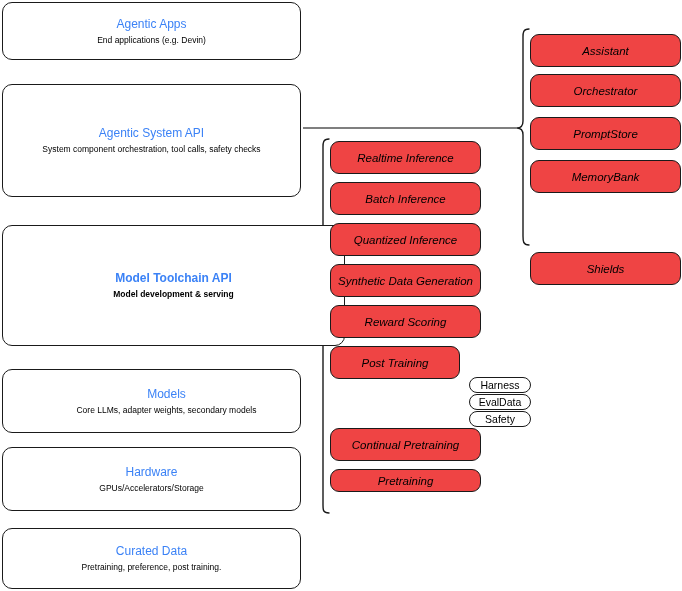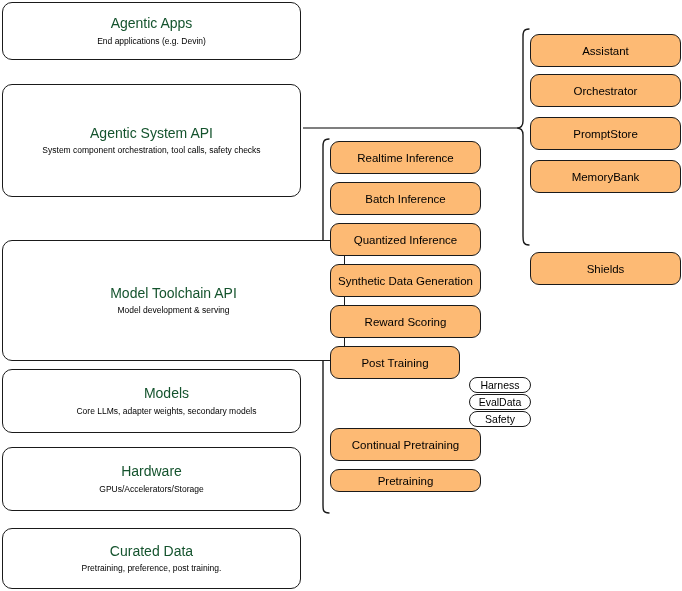--- a/index.html
+++ b/index.html
@@ -25,39 +25,40 @@
     border-radius: 10px;
     background: #ffffff;
     display: flex;
     flex-direction: column;
     align-items: center;
     justify-content: center;
     text-align: center;
     line-height: 1.25;
   }
   .node .title {
-    font-size: 14px;
-    color: #14532d;
+    font-size: 12px;
+    color: #3b82f6;
   }
   .node .subtitle {
     font-size: 8.5px;
     color: #000;
     margin-top: 3px;
   }
   .stack-node {
     position: absolute;
     box-sizing: border-box;
     border: 1.4px solid #1a1a1a;
     border-radius: 9px;
-    background: #fdba74;
+    background: #ef4444;
     display: flex;
     align-items: center;
     justify-content: center;
     text-align: center;
     font-size: 11.5px;
+    font-style: italic;
   }
   .pill {
     position: absolute;
     box-sizing: border-box;
     border: 1.4px solid #1a1a1a;
     border-radius: 999px;
     background: #ffffff;
     display: flex;
     align-items: center;
     justify-content: center;
@@ -107,21 +108,21 @@
   <div class="node" style="left:2px; top:2px; width:299px; height:58px;">
     <div class="title">Agentic Apps</div>
     <div class="subtitle">End applications (e.g. Devin)</div>
   </div>
 
   <div class="node" style="left:2px; top:84px; width:299px; height:113px;">
     <div class="title">Agentic System API</div>
     <div class="subtitle">System component orchestration, tool calls, safety checks</div>
   </div>
 
-  <div class="node" style="left:2px; top:240px; width:343px; height:121px;">
+  <div class="node" style="left:2px; top:225px; width:343px; height:121px;font-weight:bold;">
     <div class="title">Model Toolchain API</div>
     <div class="subtitle">Model development &amp; serving</div>
   </div>
 
   <div class="node" style="left:2px; top:369px; width:299px; height:64px;padding-left:30px;">
     <div class="title">Models</div>
     <div class="subtitle">Core LLMs, adapter weights, secondary models</div>
   </div>
 
   <div class="node" style="left:2px; top:447px; width:299px; height:64px;">

